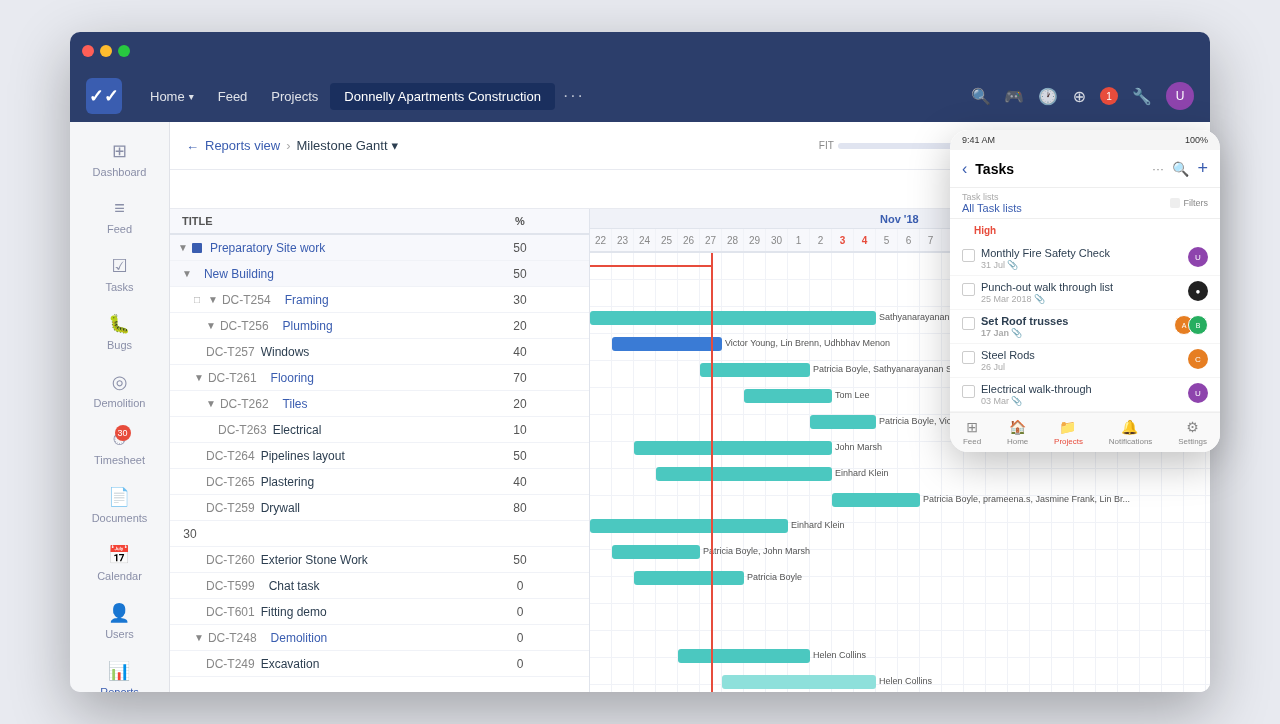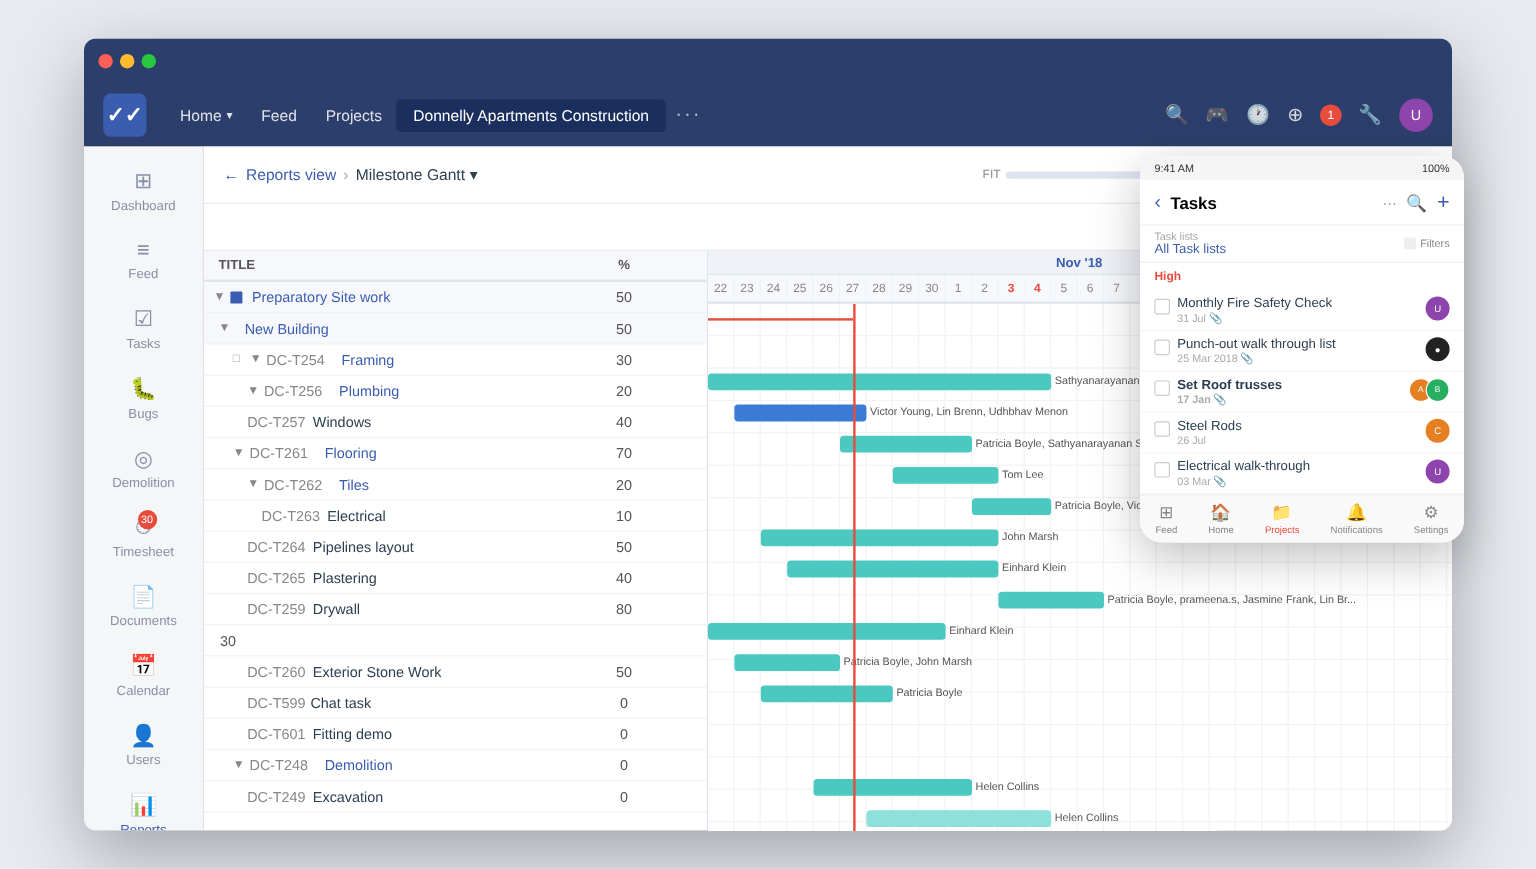--- a/index.html
+++ b/index.html
@@ -595,21 +595,21 @@
           <div class="task-row">
             <div class="task-cell-title indent-3">
               <span style="color:#888; margin-right:2px;">DC-T260</span>
               <span>Exterior Stone Work</span>
             </div>
             <div class="task-cell-pct">50</div>
           </div>
 
           <div class="task-row">
             <div class="task-cell-title indent-3">
-              <span style="color:#888; margin-right:0;">DC-T599</span>
+              <span style="color:#888; margin-right:10px;">DC-T599</span>
               <span>Chat task</span>
             </div>
             <div class="task-cell-pct">0</div>
           </div>
 
           <div class="task-row">
             <div class="task-cell-title indent-3">
               <span style="color:#888; margin-right:2px;">DC-T601</span>
               <span>Fitting demo</span>
             </div>
@@ -1250,21 +1250,21 @@
   <div style="padding:4px 12px;display:flex;align-items:center;justify-content:space-between;border-bottom:1px solid #eee;">
     <div>
       <div style="font-size:9px;color:#aaa;">Task lists</div>
       <div style="font-size:11px;color:#3a5db0;font-weight:500;">All Task lists</div>
     </div>
     <div style="display:flex;align-items:center;gap:4px;font-size:9px;color:#888;">
       <span style="width:10px;height:10px;background:#eee;border-radius:2px;display:inline-block;"></span>
       <span>Filters</span>
     </div>
   </div>
-  <div style="padding:6px 12px 2px;">
+  <div style="padding:6px 24px 2px;">
     <div style="font-size:10px;font-weight:700;color:#e74c3c;margin-bottom:4px;">High</div>
   </div>
 
   <div style="padding:5px 12px;border-bottom:1px solid #f5f5f5;display:flex;align-items:flex-start;gap:6px;">
     <div style="width:13px;height:13px;border:1.5px solid #ccc;border-radius:2px;flex-shrink:0;margin-top:2px;"></div>
     <div style="flex:1;">
       <div style="font-size:11px;color:#2c3e50;">Monthly Fire Safety Check</div>
       <div style="font-size:9px;color:#aaa;margin-top:1px;">31 Jul 📎</div>
     </div>
     <div style="width:20px;height:20px;border-radius:50%;background:#8e44ad;flex-shrink:0;display:flex;align-items:center;justify-content:center;color:white;font-size:8px;">U</div>

